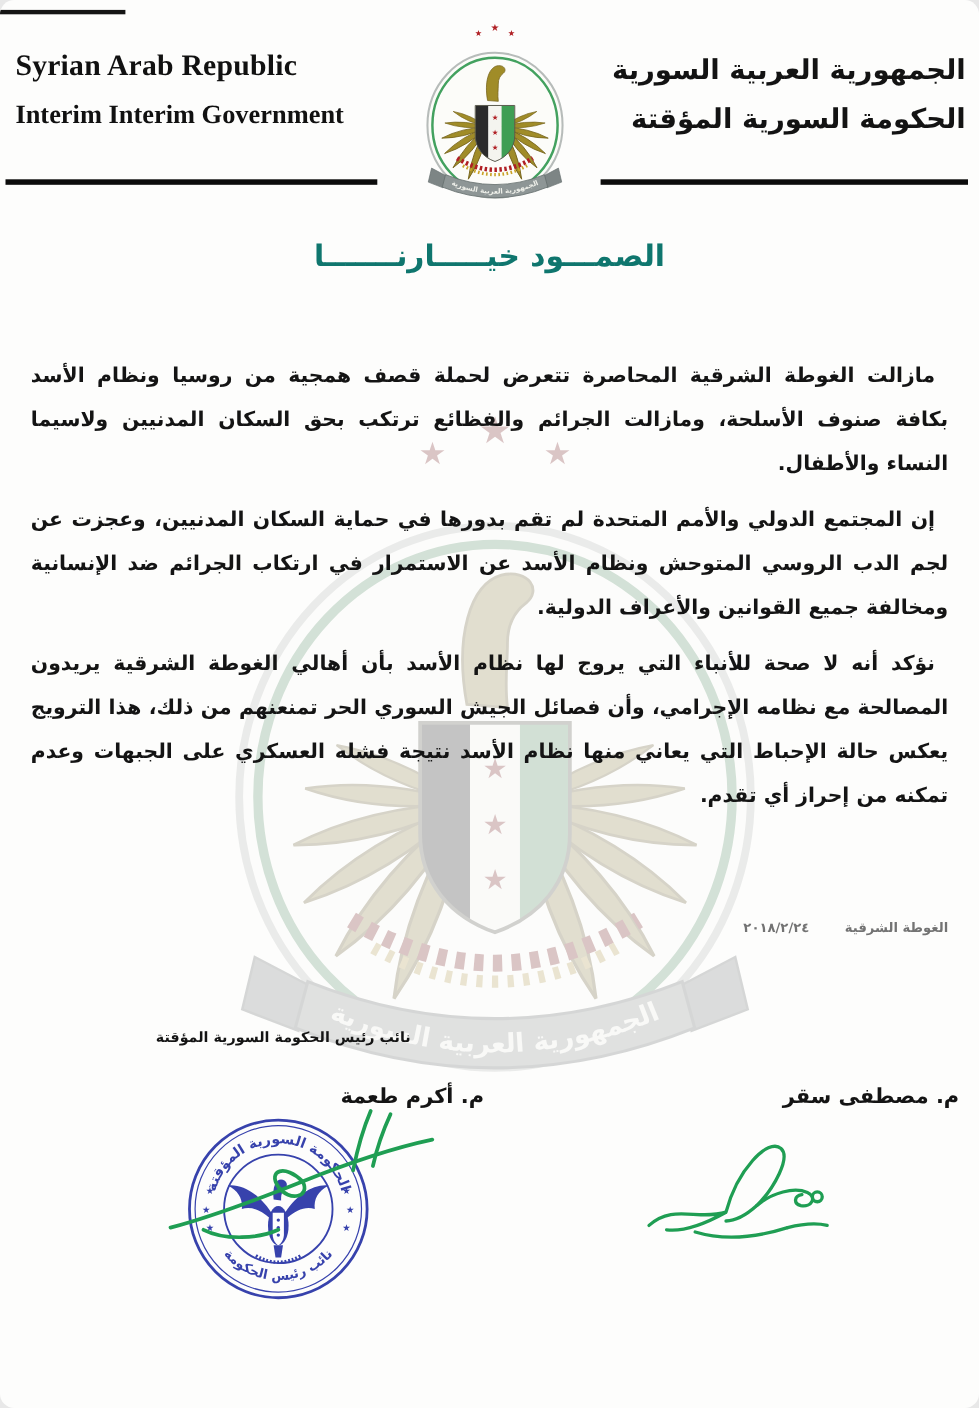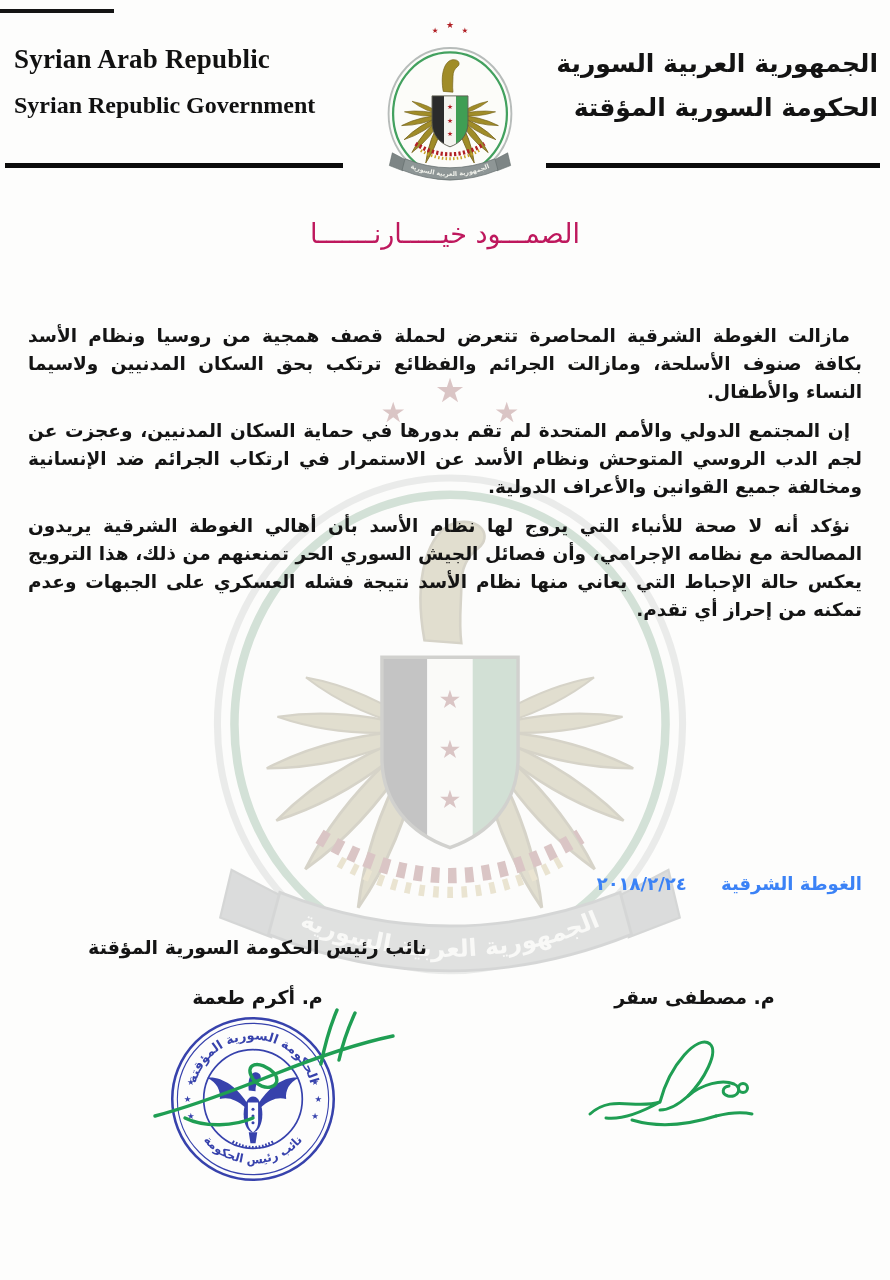--- a/index.html
+++ b/index.html
@@ -1,63 +1,63 @@
 <!DOCTYPE html>
 <html lang="ar"><head>
 <meta charset="utf-8">
 <style>
   * { margin:0; padding:0; box-sizing:border-box; }
   html,body { background:#e8e8e8; }
   .page {
     position:relative; width:890px; height:1280px; margin:0 auto;
     background:#fdfdfc; overflow:hidden;
-    font-family:"DejaVu Sans", sans-serif; color:#161616;
+    font-family:"DejaVu Sans", sans-serif; color:#161616;border-radius:13px;
   }
   .scan-line-topleft { position:absolute; left:0; top:9px; width:114px; height:4px; background:#141414; }
 
   
   .hdr-en { position:absolute; left:14px; top:44px; font-family:"Liberation Serif", serif; font-weight:bold; color:#111; z-index:3; }
   .hdr-en .l1 { font-size:27px; letter-spacing:.2px; }
   .hdr-en .l2 { font-size:24px; margin-top:17px; }
   .hdr-ar { position:absolute; right:12px; top:42px; direction:rtl; text-align:right; font-weight:bold; font-size:25px; line-height:44px; color:#131313; z-index:3; }
   .emblem-header { position:absolute; left:366px; top:18px; width:168px; height:176px; z-index:3; }
   .rule { position:absolute; top:163px; height:5px; background:#0c0c0c; z-index:3; }
   .rule.left  { left:5px;  width:338px; }
   .rule.right { left:546px; width:334px; }
 
   
   .letter-title {
     position:absolute; left:0; top:218px; width:100%;
-    text-align:center; direction:rtl; font-weight:normal; font-size:27px; color:#be185d; z-index:3;
+    text-align:center; direction:rtl; font-weight:bold; font-size:27px; color:#0f766e; z-index:3;
   }
 
   
   .watermark {
     position:absolute; left:138px; top:366px; width:624px; height:658px;
     opacity:.30; filter:saturate(.55) contrast(.78) brightness(1.12);
     z-index:1; pointer-events:none;
   }
 
   
   .body-text {
     position:absolute; left:28px; right:28px; top:322px;
     direction:rtl; text-align:justify; font-weight:bold;
-    font-size:18.5px; line-height:28px; color:#141414; z-index:2;
+    font-size:18.5px; line-height:40px; color:#141414; z-index:2;
   }
   .body-text p { margin:0 0 11px 0; text-indent:12px; }
 
   .dateline {
     position:absolute; right:28px; top:836px; direction:rtl;
-    font-weight:bold; font-size:18px; color:#3b82f6; z-index:2;margin-top:37px;
+    font-weight:bold; font-size:12px; color:#737373; z-index:2;
   }
   .dateline .date { margin-right:28px; }
 
   
-  .sig-title { position:absolute; top:936px; text-align:center; direction:rtl; font-weight:bold; font-size:19px; color:#141414; z-index:2; }
-  .sig-name  { position:absolute; top:986px; text-align:center; direction:rtl; font-weight:bold; font-size:19px; color:#141414; z-index:2; }
+  .sig-title { position:absolute; top:936px; text-align:center; direction:rtl; font-weight:bold; font-size:13px; color:#141414; z-index:2; }
+  .sig-name  { position:absolute; top:986px; direction:rtl; font-weight:bold; font-size:19px; color:#141414; z-index:2; }
   .sig-right.sig-title { left:495px; width:355px; }
   .sig-right.sig-name  { left:517px; width:355px; }
   .sig-left.sig-title  { left:75px;  width:365px; }
   .sig-left.sig-name   { left:75px;  width:365px; }
 
   .stamp-svg       { position:absolute; left:168px; top:1014px; width:170px; height:170px; z-index:4; opacity:.92; }
   .sig-ink-left    { position:absolute; left:125px; top:1000px; width:280px; height:140px; z-index:5; }
   .sig-ink-right   { position:absolute; left:572px; top:1022px; width:250px; height:115px; z-index:4; }
   .defs-holder { position:absolute; width:0; height:0; overflow:hidden; }
 </style>
@@ -132,21 +132,21 @@
     </symbol>
   </defs>
 </svg>
 
 <div class="page">
 
   <div class="scan-line-topleft"></div>
 
   <div class="hdr-en">
     <div class="l1">Syrian Arab Republic</div>
-    <div class="l2">Syrian Republic Government</div>
+    <div class="l2">Interim Interim Government</div>
   </div>
 
   <svg class="emblem-header" viewBox="0 0 220 235">
     <use href="#sig-emblem" xlink:href="#sig-emblem"></use>
   </svg>
 
   <div class="hdr-ar">
     <div>الجمهورية العربية السورية</div>
     <div>الحكومة السورية المؤقتة</div>
   </div>

